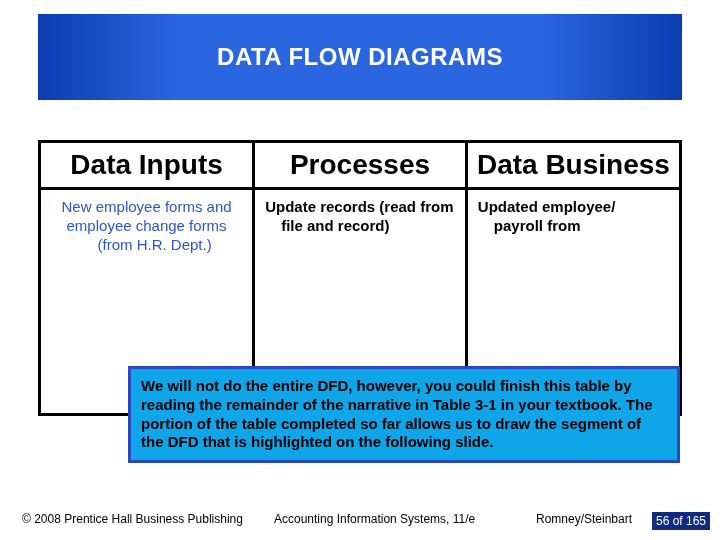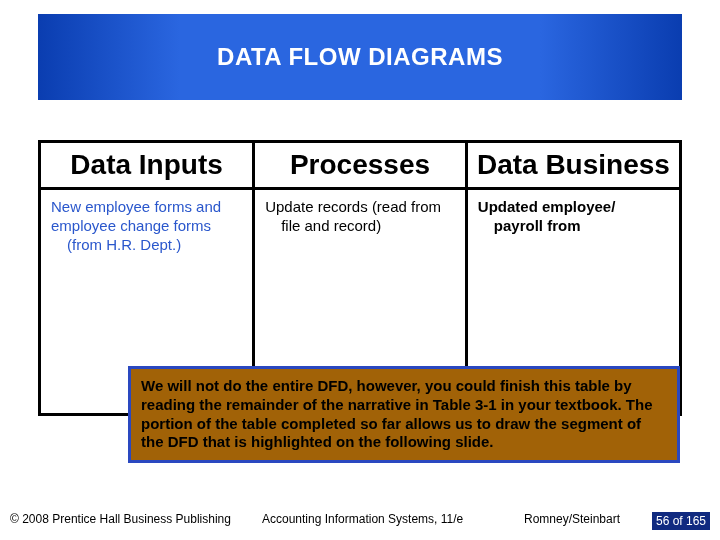--- a/index.html
+++ b/index.html
@@ -20,31 +20,31 @@
     border-bottom: 3px solid #000; border-right: 3px solid #000;
     font-size: 28px; font-weight: 700; padding: 6px 8px; text-align: center;
     height: 44px;
     margin-left: 46px;
   }
   table.dfd th:last-child, table.dfd td:last-child { border-right: none; }
   table.dfd td {
     border-right: 3px solid #000;
     vertical-align: top; padding: 8px 10px; font-size: 15px; line-height: 1.25;
   }
-  table.dfd td.inputs { color: #2a57cc; }
-  table.dfd td.processes { font-weight: 400; color: #000; }
+  table.dfd td.inputs { color: #2a57cc; text-align: center; }
+  table.dfd td.processes { font-weight: 700; color: #000; }
   table.dfd td.outputs { font-weight: 700; color: #000; }
   td .indent { display: block; margin-left: 16px; }
   .callout {
     position: absolute; left: 128px; top: 366px; width: 552px;
-    border: 3px solid #2a48c0; background: #a16207;
+    border: 3px solid #2a48c0; background: #0ea5e9;
     padding: 8px 10px; font-size: 15px; font-weight: 700; line-height: 1.25;
   }
   .footer { position: absolute; left: 0; bottom: 8px; width: 720px; height: 20px; }
-  .footer span { position: absolute; font-size: 12px; }
+  .footer span { position: absolute; font-size: 12px; margin-left: 12px; }
   .f-left { left: 10px; }
   .f-center { left: 262px; }
   .f-right { left: 524px; }
   .f-page { right: 10px; background: #102a80; color: #fff; padding: 2px 4px; }
 </style>
 </head>
 <body>
 
 <div class="slide">
 

